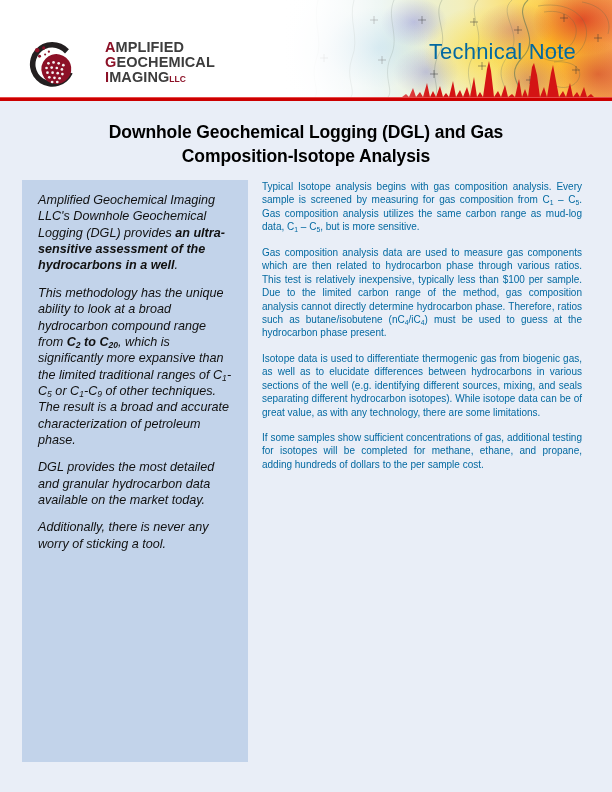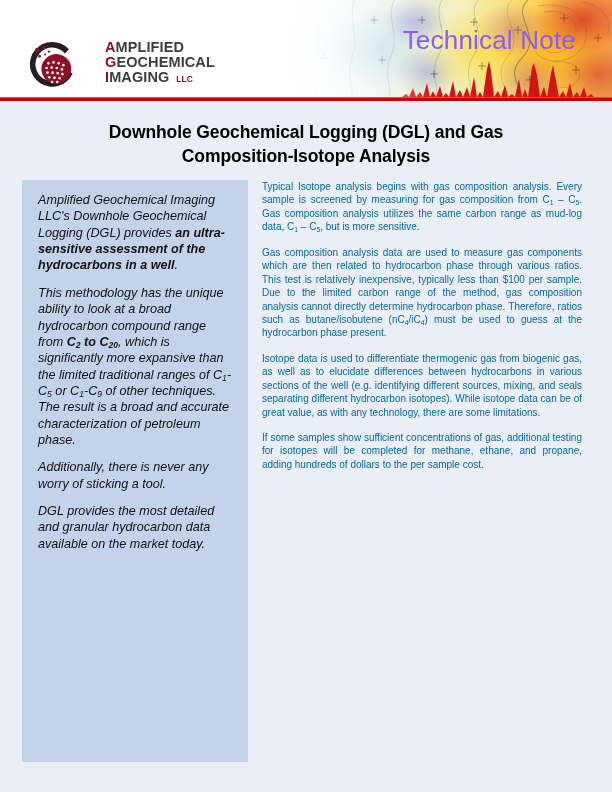--- a/index.html
+++ b/index.html
@@ -62,23 +62,23 @@
   }
   #header-graphic .hm-chroma {
     position: absolute;
     left: 0; right: 0; bottom: 0;
     height: 36px;
   }
 
   #header-title {
     position: absolute;
     right: 36px;
-    top: 25px;
-    font-size: 26px;
-    color: #8b5cf6;
+    top: 39px;
+    font-size: 22px;
+    color: #0369a1;
     letter-spacing: .2px;
     white-space: nowrap;
   }
 
   
   #logo {
     position: absolute;
     left: 26px;
     top: 40px;
     display: flex;
@@ -102,21 +102,20 @@
     white-space: nowrap;
   }
   #logo-text .lcap {
     color: #8c1127;
   }
   #logo-text .llc {
     font-size: 8.5px;
     color: #8c1127;
     font-weight: bold;
     letter-spacing: 0;
-    padding-left: 7px;
   }
 
   #red-rule {
     position: absolute;
     left: 0;
     top: 97px;
     width: 612px;
     height: 4px;
     background: #cc0000;
     border-top: 1px solid #e64b4b;
@@ -307,22 +306,22 @@
   <h1 id="doc-title">
     <span>Downhole Geochemical Logging (DGL) and Gas</span><br>
     <span>Composition-Isotope Analysis</span>
   </h1>
 
   <div id="columns">
 
     <aside id="sidebar" style="background: rgb(194, 211, 234);">
         <p>Amplified Geochemical Imaging LLC's Downhole Geochemical Logging (DGL) provides <b>an ultra-sensitive assessment of the hydrocarbons in a well</b>.</p>
         <p>This methodology has the unique ability to look at a broad hydrocarbon compound range from <b>C</b><b><sub>2</sub></b><b> to C</b><b><sub>20</sub></b>, which is significantly more expansive than the limited traditional ranges of C<sub>1</sub>-C<sub>5</sub> or C<sub>1</sub>-C<sub>9</sub> of other techniques. The result is a broad and accurate characterization of petroleum phase.</p>
+        <p>DGL provides the most detailed and granular hydrocarbon data available on the market today.</p>
         <p>Additionally, there is never any worry of sticking a tool.</p>
-        <p>DGL provides the most detailed and granular hydrocarbon data available on the market today.</p>
       </aside>
 
     <section id="maincol">
       <div id="main-paragraphs">
           <p>Typical Isotope analysis begins with gas composition analysis.  Every sample is screened by measuring for gas composition from C<sub>1</sub> – C<sub>5</sub>. Gas composition analysis utilizes the same carbon range as mud-log data, C<sub>1</sub> – C<sub>5</sub>, but is more sensitive.</p>
           <p>Gas composition analysis data are used to measure gas components which are then related to hydrocarbon phase through various ratios. This test is relatively inexpensive, typically less than $100 per sample. Due to the limited carbon range of the method, gas composition analysis cannot directly determine hydrocarbon phase. Therefore, ratios such as butane/isobutene (nC<sub>4</sub>/iC<sub>4</sub>) must be used to guess at the hydrocarbon phase present.</p>
           <p>Isotope data is used to differentiate thermogenic gas from biogenic gas, as well as to elucidate differences between hydrocarbons in various sections of the well (e.g. identifying different sources, mixing, and seals separating different hydrocarbon isotopes). While isotope data can be of great value, as with any technology, there are some limitations.</p>
           <p>If some samples show sufficient concentrations of gas, additional testing for isotopes will be completed for methane, ethane, and propane, adding hundreds of dollars to the per sample cost.</p>
         </div>
     </section>

